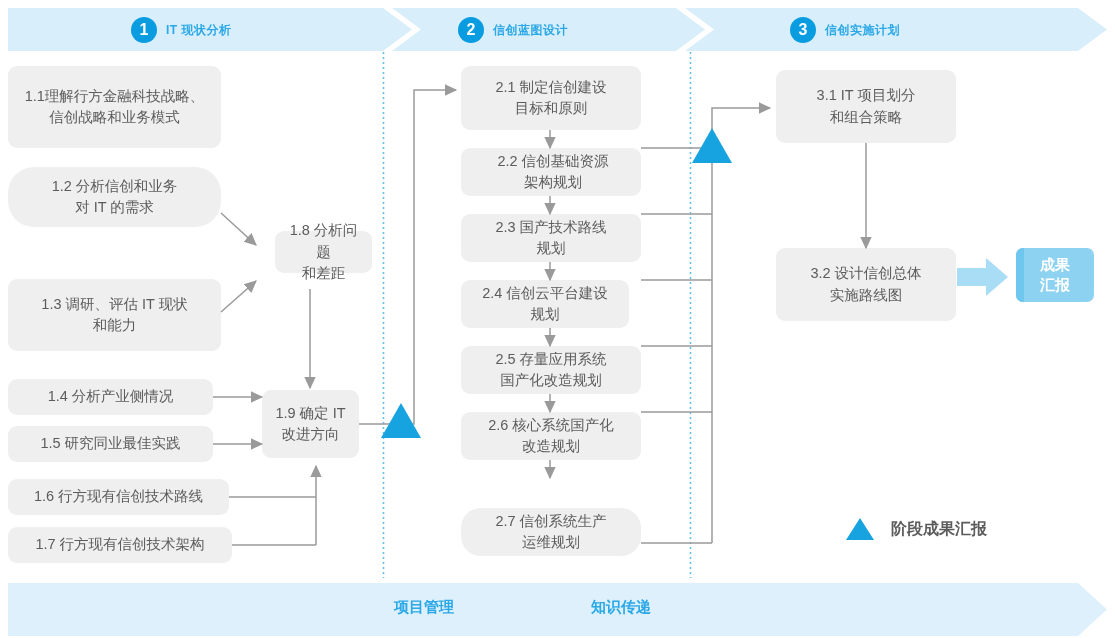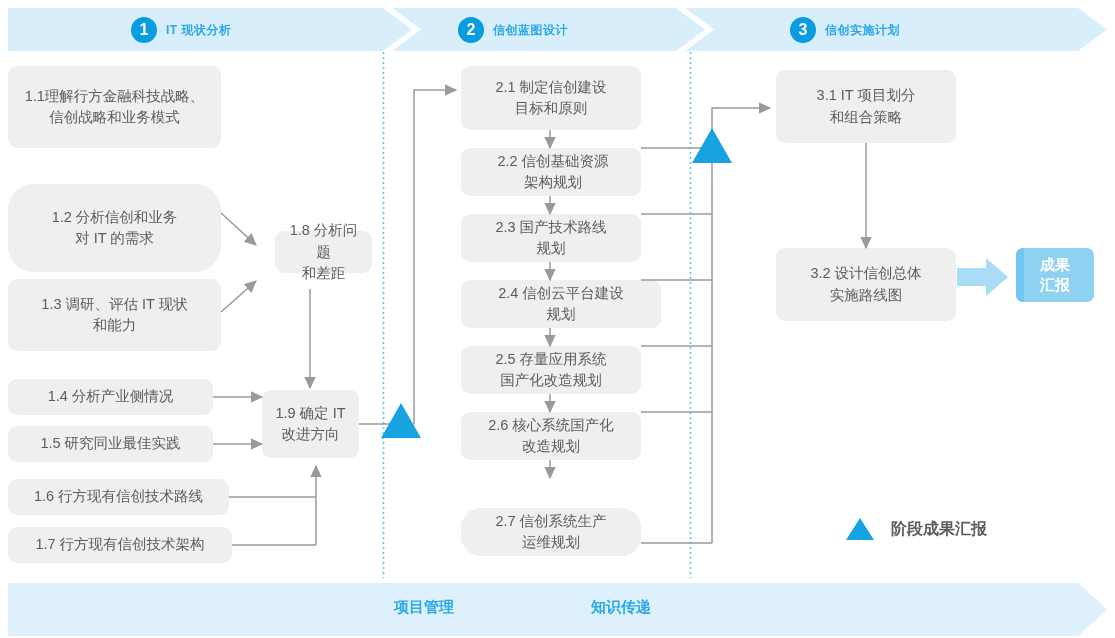--- a/index.html
+++ b/index.html
@@ -196,41 +196,41 @@
     <div class="phase-text">信创蓝图设计</div>
   </div>
 
   <div class="phase-label" style="left:790px;top:15px;">
     <div class="phase-num">3</div>
     <div class="phase-text">信创实施计划</div>
   </div>
 
   <div class="box" style="left:8px;top:66px;width:213px;height:82px;">1.1理解行方金融科技战略、
 信创战略和业务模式</div>
-  <div class="box" style="left:8px;top:184px;width:213px;height:88px;border-radius:26px;">1.2 分析信创和业务
+  <div class="box" style="left:8px;top:167px;width:213px;height:60px;border-radius:26px;">1.2 分析信创和业务
 对 IT 的需求</div>
   <div class="box" style="left:8px;top:279px;width:213px;height:72px;">1.3 调研、评估 IT 现状
 和能力</div>
   <div class="box" style="left:8px;top:379px;width:205px;height:36px;">1.4 分析产业侧情况</div>
   <div class="box" style="left:8px;top:426px;width:205px;height:36px;">1.5 研究同业最佳实践</div>
   <div class="box" style="left:8px;top:479px;width:221px;height:36px;">1.6 行方现有信创技术路线</div>
   <div class="box" style="left:8px;top:527px;width:224px;height:36px;">1.7 行方现有信创技术架构</div>
 
   <div class="box" style="left:275px;top:231px;width:97px;height:42px;">1.8 分析问题
 和差距</div>
   <div class="box" style="left:262px;top:390px;width:97px;height:68px;">1.9 确定 IT
 改进方向</div>
 
   <div class="box" style="left:461px;top:66px;width:180px;height:64px;">2.1 制定信创建设
 目标和原则</div>
   <div class="box" style="left:461px;top:148px;width:180px;height:48px;padding-left:12px;">2.2 信创基础资源
 架构规划</div>
   <div class="box" style="left:461px;top:214px;width:180px;height:48px;">2.3 国产技术路线
 规划</div>
-  <div class="box" style="left:461px;top:280px;width:200px;height:48px;">2.4 信创云平台建设
+  <div class="box" style="left:461px;top:280px;width:168px;height:48px;">2.4 信创云平台建设
 规划</div>
   <div class="box" style="left:461px;top:346px;width:180px;height:48px;">2.5 存量应用系统
 国产化改造规划</div>
   <div class="box" style="left:461px;top:412px;width:180px;height:48px;">2.6 核心系统国产化
 改造规划</div>
   <div class="box" style="left:461px;top:508px;width:180px;height:48px;border-radius:20px;">2.7 信创系统生产
 运维规划</div>
 
   <div class="box" style="left:776px;top:70px;width:180px;height:73px;">3.1 IT 项目划分
 和组合策略</div>

